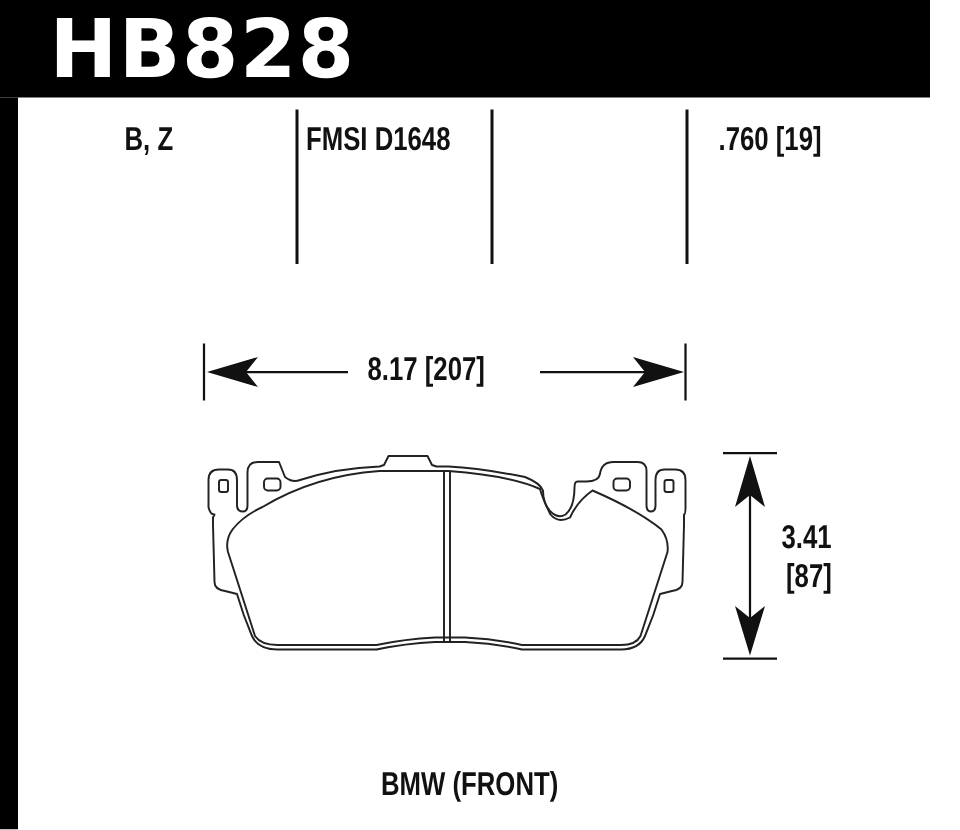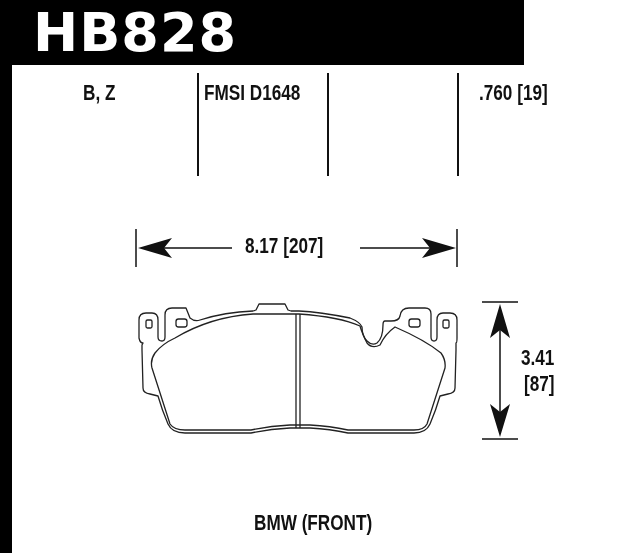--- a/index.html
+++ b/index.html
@@ -11,21 +11,21 @@
       width: 640px;
       height: 553px;
       position: relative;
       overflow: hidden;
       font-family: "Liberation Sans", "DejaVu Sans", sans-serif;
       color: #111111;
     }
     .header-bar {
       position: absolute;
       left: 0; top: 0;
-      width: 524px; height: 65px;
+      width: 620px; height: 65px;
       background: #000000;
     }
     .part-number {
       position: absolute;
       left: 33px; top: 2px;
       font-family: "DejaVu Sans", "Liberation Sans", sans-serif;
       font-weight: bold;
       font-size: 54px;
       line-height: 62px;
       color: #ffffff;

